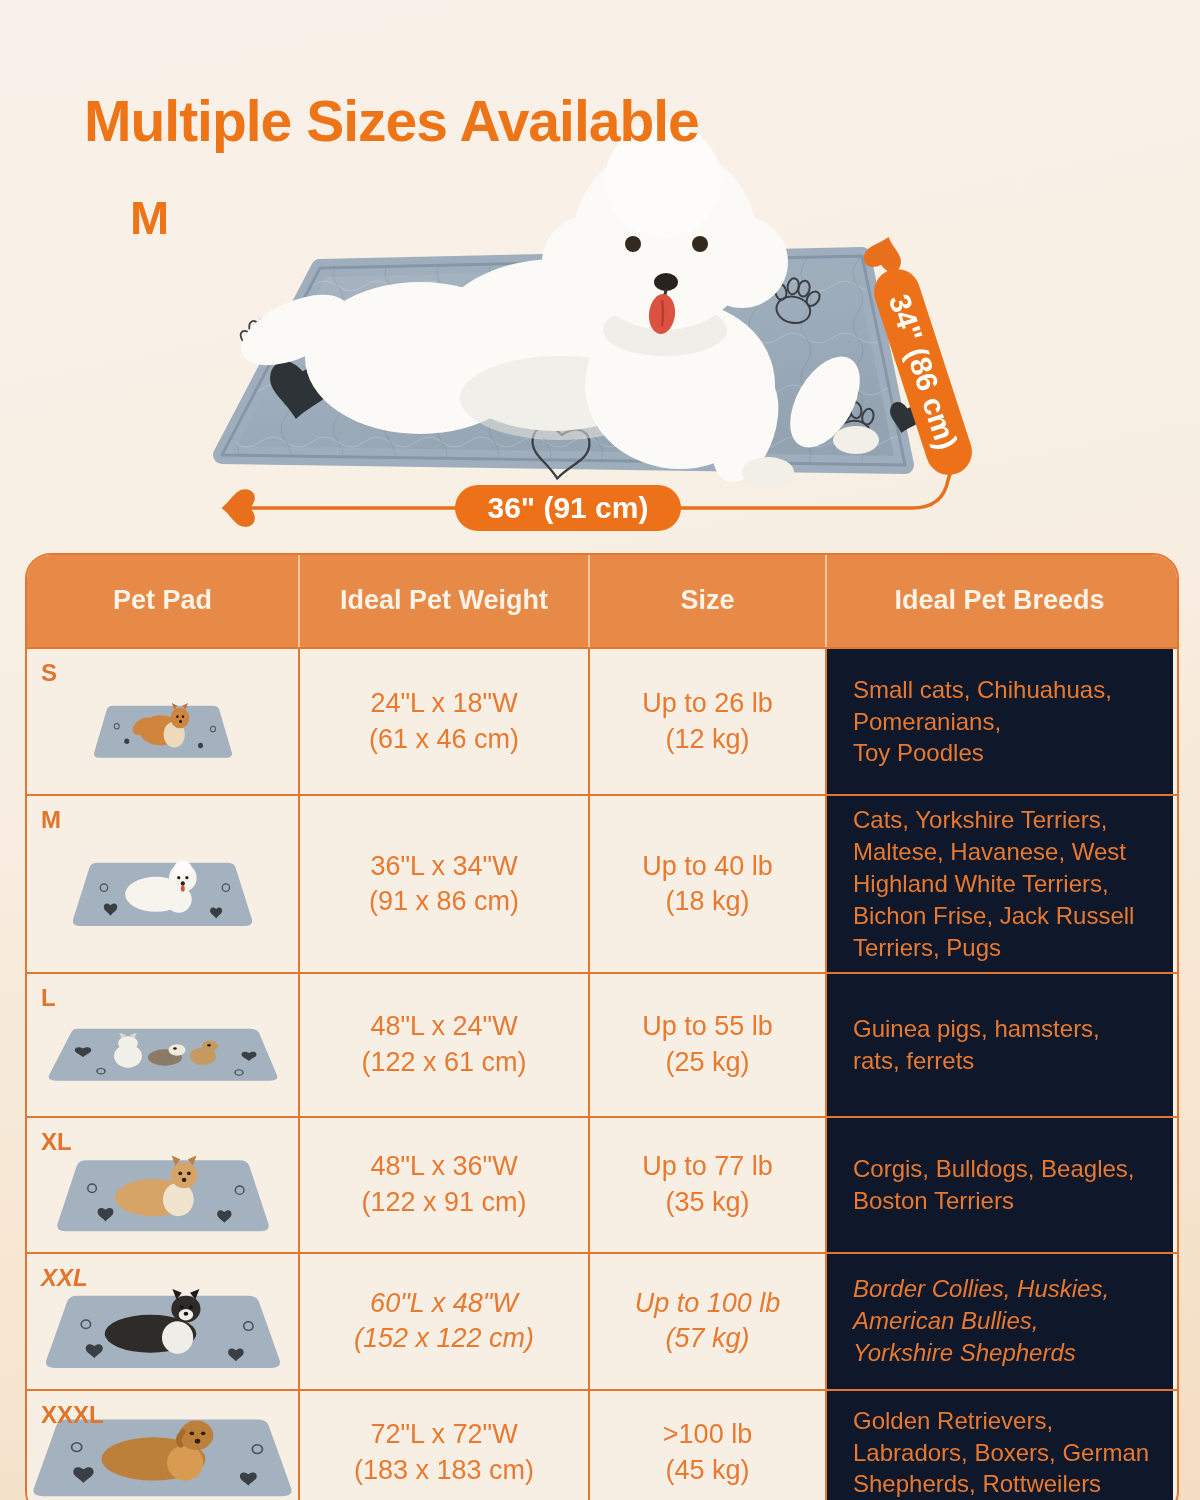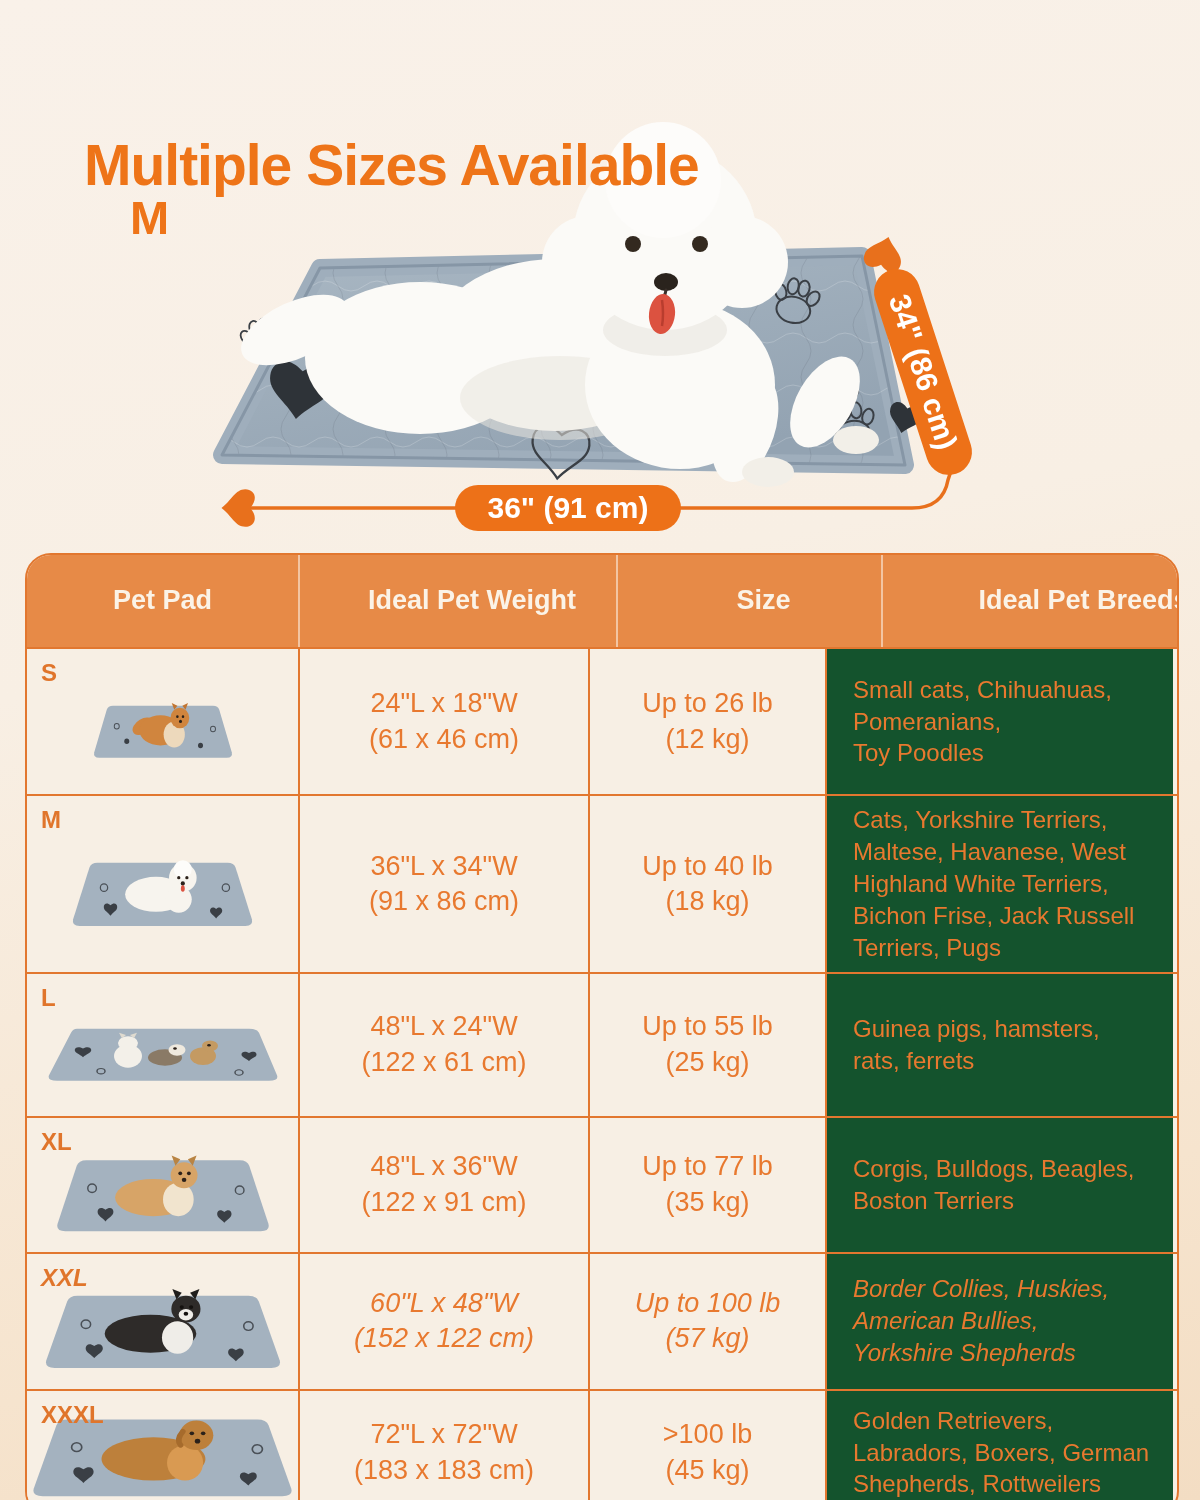--- a/index.html
+++ b/index.html
@@ -5,61 +5,61 @@
   html,body{margin:0;padding:0;}
   body{
     width:1200px;height:1500px;position:relative;overflow:hidden;
     font-family:"Liberation Sans","DejaVu Sans",sans-serif;
     background:linear-gradient(168deg,#F9F1E9 0%,#F8EFE4 40%,#F6E4CE 80%,#F3DDC3 100%);
   }
   
   .hero{position:absolute;left:0;top:0;width:1200px;height:560px;}
   .page-title{
     position:absolute;left:84px;top:88px;
-    font-size:57px;font-weight:bold;letter-spacing:-1px;color:#EE7418;margin-top:44px;
+    font-size:57px;font-weight:bold;letter-spacing:-1px;color:#EE7418;
   }
   .hero-size-label{
     position:absolute;left:130px;top:190px;
     font-size:47px;font-weight:bold;color:#EE7418;
   }
   .hero-svg{position:absolute;left:0;top:0;}
   .dim-pill{
     position:absolute;background:#ED7118;color:#FFFFFF;
     border-radius:30px;text-align:center;
     font-size:30px;font-weight:bold;line-height:46px;height:46px;
   }
   .dim-pill.width{left:455px;top:485px;width:226px;}
   .dim-pill.height{left:816px;top:349px;width:214px;transform:rotate(72deg);}
   
   .size-table{
     position:absolute;left:25px;top:553px;width:1150px;
     border:2px solid #E2772F;border-radius:26px;overflow:hidden;
     background:#F7EFE4;
   }
   .trow,.thead{display:grid;grid-template-columns:273px 290px 237px 346px;}
-  .thead{background:#E78A47;height:92px;gap:28px;}
+  .thead{background:#E78A47;height:92px;}
   .thead .hcell{
     display:flex;align-items:center;justify-content:center;text-align:center;
     color:#FBF3E7;font-size:27px;font-weight:bold;line-height:1.15;
     border-right:2px solid rgba(255,255,255,0.5);padding:0 10px;
   }
   .thead .hcell:last-child{border-right:none;padding-left:9px;}
   .trow{border-top:2px solid #E2772F;}
   .trow .cell{
     border-right:2px solid #E2772F;display:flex;align-items:center;justify-content:center;
     text-align:center;color:#E8792F;font-size:27px;line-height:1.3;white-space:pre-line;
     padding:8px 10px;box-sizing:border-box;
   }
   .trow .cell:last-child{border-right:none;}
   .cell.pad-cell{position:relative;padding:0;overflow:visible;background:#F7EFE4;}
   .row-label{
     position:absolute;top:8px;left:14px;font-size:24px;font-weight:bold;color:#E0752B;
   }
   .cell.breeds{
-    background:#14532d;justify-content:flex-start;text-align:left;
+    background:#0f172a;justify-content:flex-start;text-align:left;
     font-size:24px;padding-left:26px;line-height:1.33;
   }
   .r-s{min-height:145px;} .r-m{min-height:148px;} .r-l{min-height:142px;}
   .r-xl{min-height:134px;} .r-xxl{min-height:135px;font-style:italic;} .r-xxxl{min-height:124px;}
   .thumb{display:block;margin-top:14px;}
 </style>
 </head>
 <body>
 
 <div class="hero">

